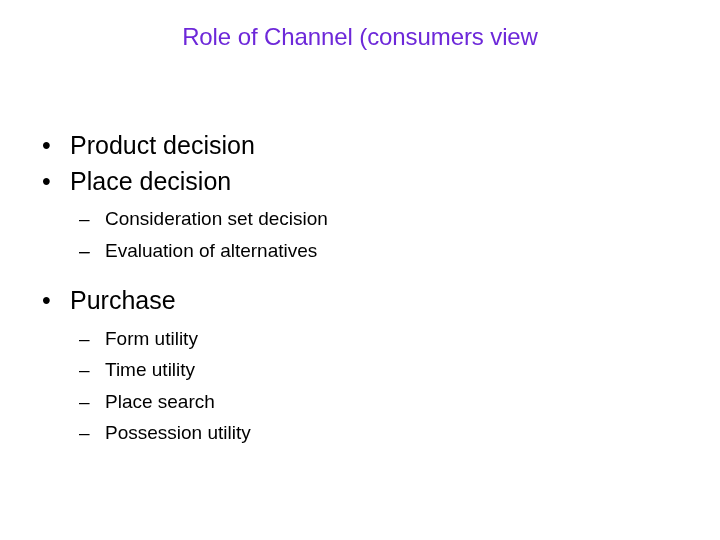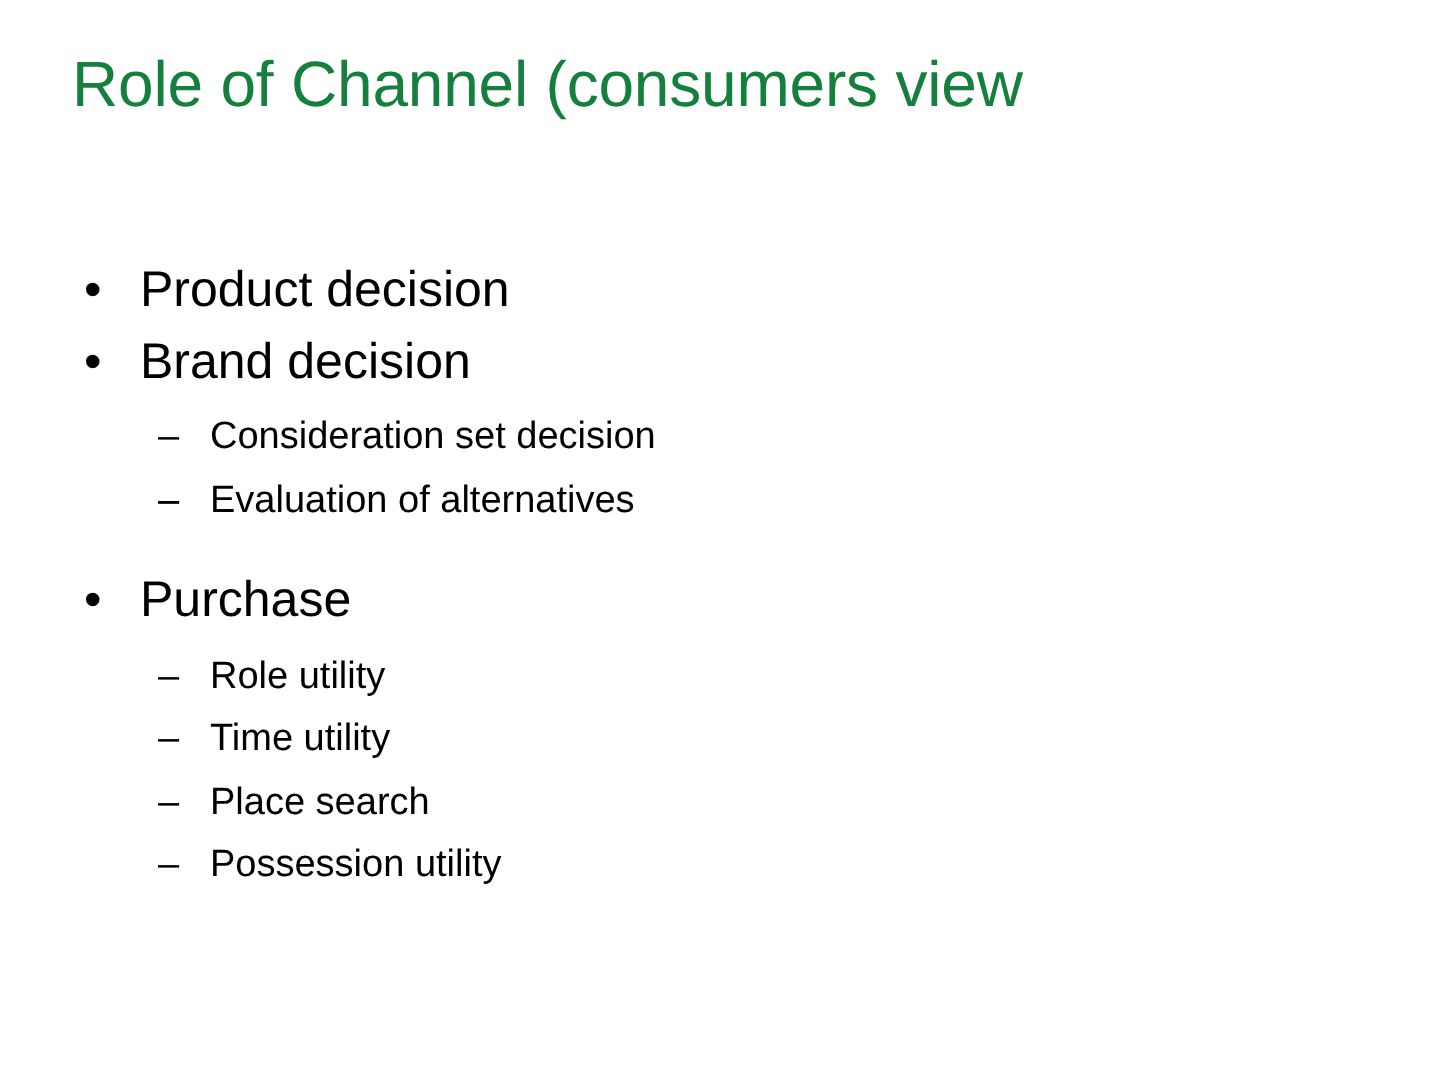--- a/index.html
+++ b/index.html
@@ -21,26 +21,26 @@
     width: 720px;
     height: 540px;
     background: #ffffff;
     box-sizing: border-box;
   }
   .slide-title {
     position: absolute;
     left: 36px;
     top: 22px;
     width: 648px;
-    text-align: left;
-    font-size: 32px;
+    text-align: center;
+    font-size: 24px;
     font-weight: normal;
     line-height: 1.28;
     letter-spacing: -0.1px;
-    color: #15803d;
+    color: #6d28d9;
     margin: 0;
   }
   .body-area {
     position: absolute;
     left: 0;
     top: 128px;
     width: 720px;
   }
   .bullet-list {
     list-style: none;
@@ -96,21 +96,21 @@
   <div class="body-area">
     <ul class="bullet-list">
 
       <li class="bullet-l1">
         <span class="marker">•</span>
         <span>Product decision</span>
       </li>
 
       <li class="bullet-l1">
         <span class="marker">•</span>
-        <span>Brand decision</span>
+        <span>Place decision</span>
       </li>
 
       <li class="bullet-l2 sub-group">
         <span class="marker">–</span>
         <span>Consideration set decision</span>
       </li>
 
       <li class="bullet-l2">
         <span class="marker">–</span>
       </li>
@@ -122,21 +122,21 @@
 
       <li class="group-gap"></li>
 
       <li class="bullet-l1">
         <span class="marker">•</span>
         <span>Purchase</span>
       </li>
 
       <li class="bullet-l2 sub-group">
         <span class="marker">–</span>
-        <span>Role utility</span>
+        <span>Form utility</span>
       </li>
 
       <li class="bullet-l2">
         <span class="marker">–</span>
         <span>Time utility</span>
       </li>
 
       <li class="bullet-l2">
         <span class="marker">–</span>
         <span>Place search</span>

